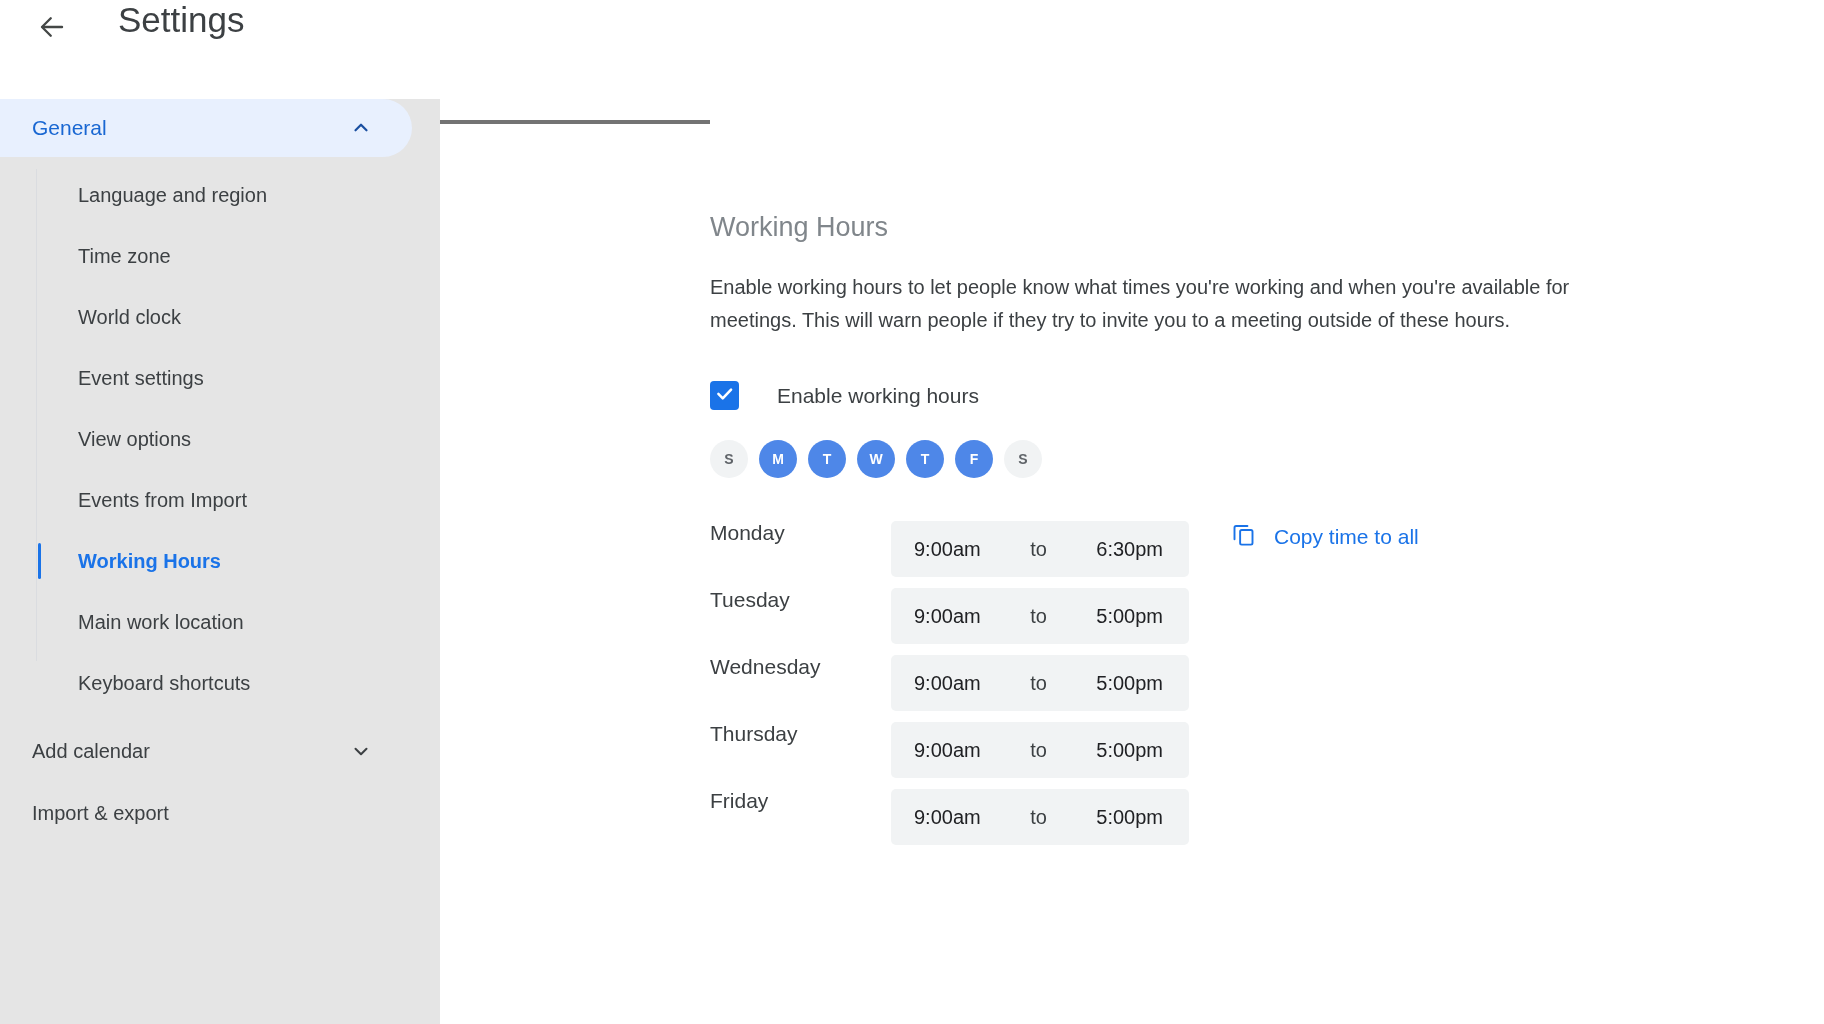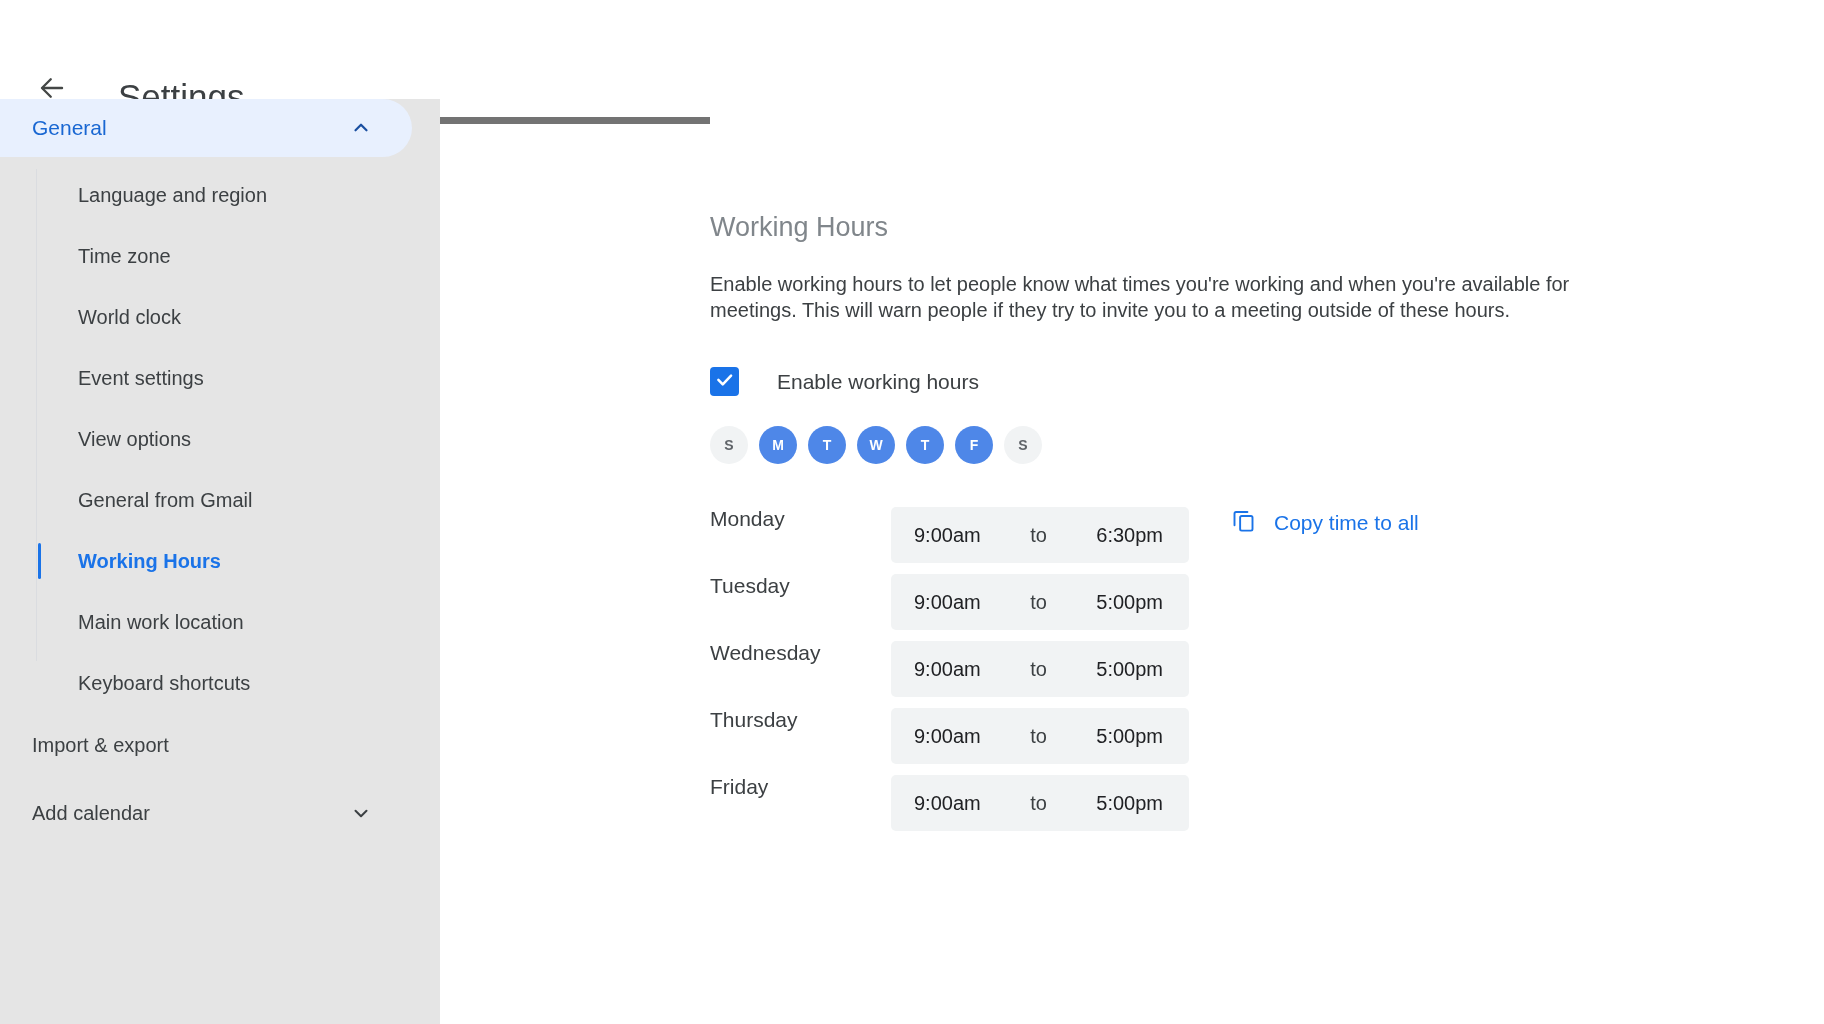--- a/index.html
+++ b/index.html
@@ -12,23 +12,23 @@
     overflow: hidden;
   }
 
   
   .header {
     position: absolute;
     top: 0; left: 0;
     width: 1824px;
     height: 124px;
     background: #ffffff;
-    border-bottom: 7px solid #737373;
-    display: flex;
-    align-items: flex-end;
+    border-bottom: 4px solid #737373;
+    display: flex;
+    align-items: flex-start;
   }
   .back-btn {
     width: 56px; height: 56px;
     margin-left: 24px;
     border: none; background: transparent;
     border-radius: 50%;
     display: flex; align-items: center; justify-content: center;
     cursor: pointer;
   }
   .page-title {
@@ -146,21 +146,21 @@
   .section-title {
     margin-top: 113px;
     font-size: 27px;
     color: #80868b;
     font-weight: 400;
   }
   .section-desc {
     margin-top: 28px;
     width: 918px;
     font-size: 20px;
-    line-height: 26px;
+    line-height: 33px;
     color: #3c4043;
   }
 
   .enable-row {
     margin-top: 44px;
     display: flex;
     align-items: center;
     cursor: pointer;
     width: fit-content;
   }
@@ -306,47 +306,47 @@
     <div class="nav-sub">
 
       <span class="sub-label">Event settings</span>
     </div>
     <div class="nav-sub">
 
       <span class="sub-label">View options</span>
     </div>
     <div class="nav-sub">
 
-      <span class="sub-label">General from Gmail</span>
+      <span class="sub-label">Events from Import</span>
     </div>
     <div class="nav-sub active">
       <span class="accent"></span>
       <span class="sub-label">Working Hours</span>
     </div>
     <div class="nav-sub">
 
       <span class="sub-label">Main work location</span>
     </div>
     <div class="nav-sub">
 
       <span class="sub-label">Keyboard shortcuts</span>
     </div>
-  </div>
-
-  <div class="nav-item">
-    <span class="item-label">Import &amp; export</span>
   </div>
 
   <div class="nav-item" style="margin-top:6px">
     <span class="item-label">Add calendar</span>
     <span class="chev">
       <svg width="22" height="22" viewBox="0 0 24 24" fill="none" stroke="#3c4043" stroke-width="2.2" stroke-linecap="round" stroke-linejoin="round">
         <polyline points="6,9.5 12,15.5 18,9.5"></polyline>
       </svg>
     </span>
+  </div>
+
+  <div class="nav-item">
+    <span class="item-label">Import &amp; export</span>
   </div>
 </div>
 
 <div class="main">
 
   <div class="section-title">Working Hours</div>
   <div class="section-desc">Enable working hours to let people know what times you're working and when you're available for meetings. This will warn people if they try to invite you to a meeting outside of these hours.</div>
 
   <div class="enable-row">
     <span class="checkbox">

